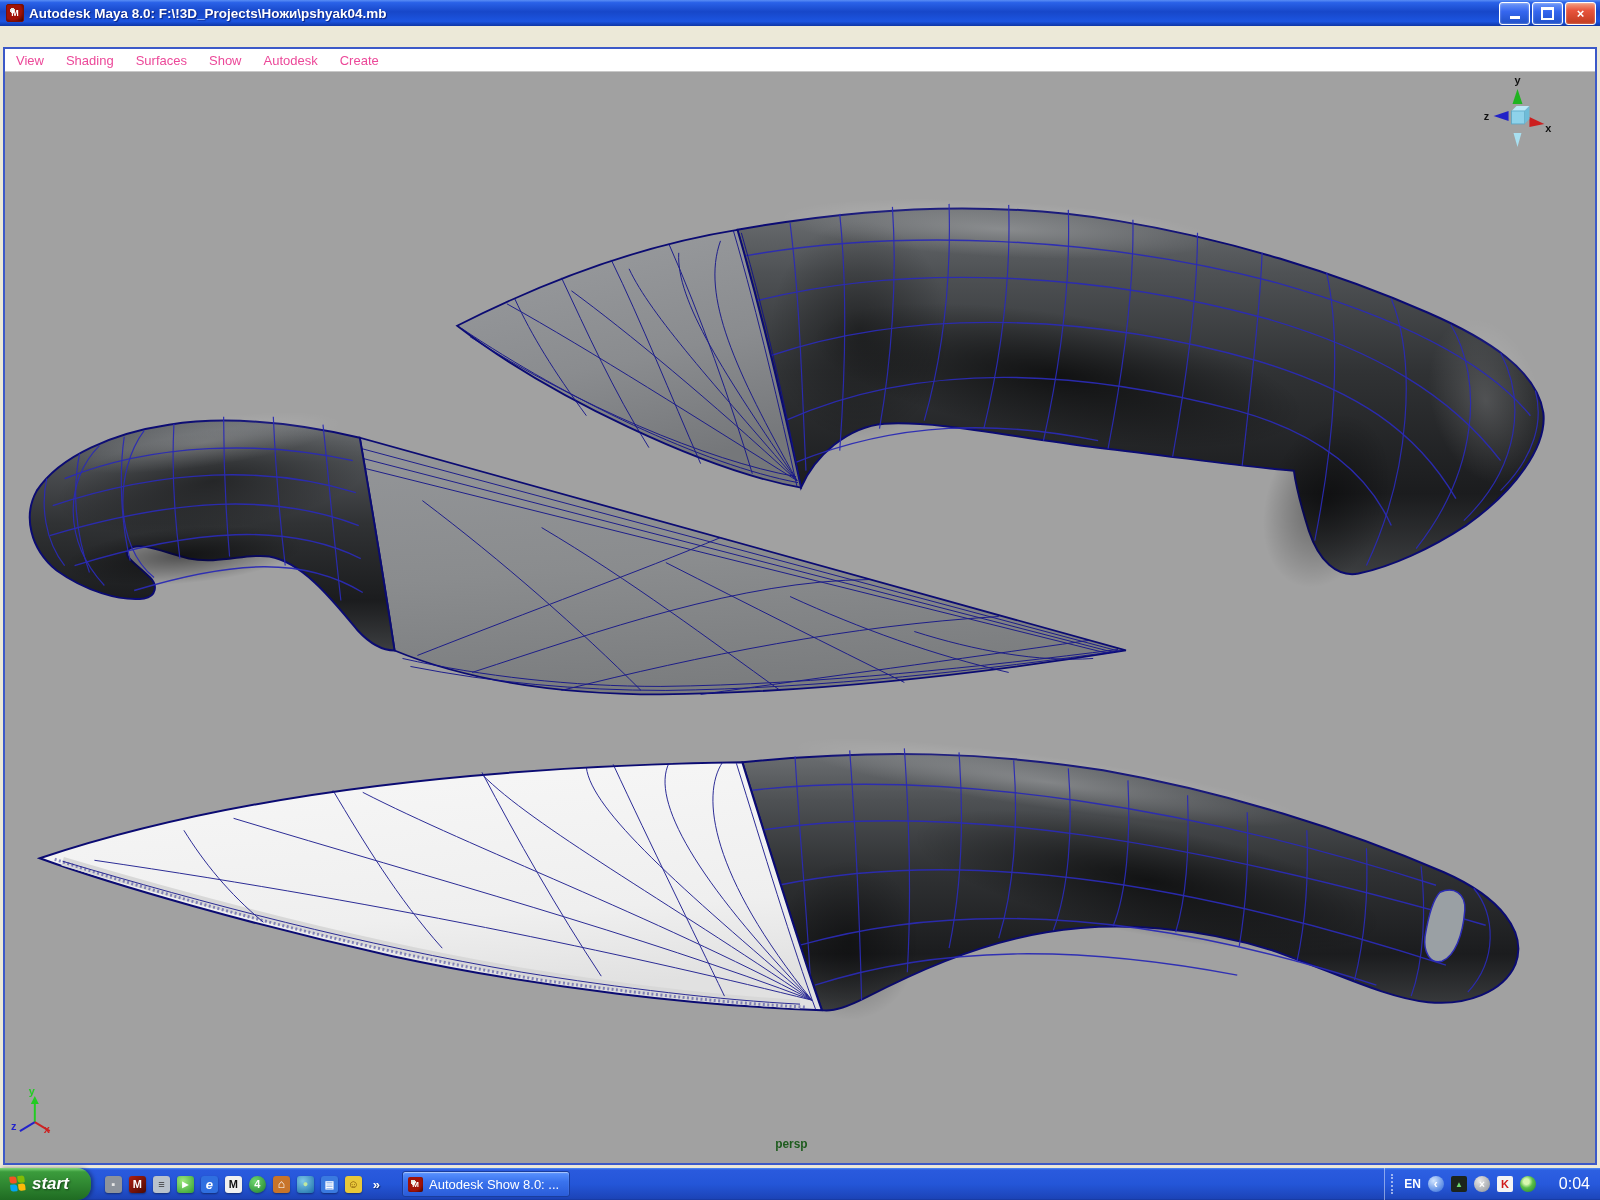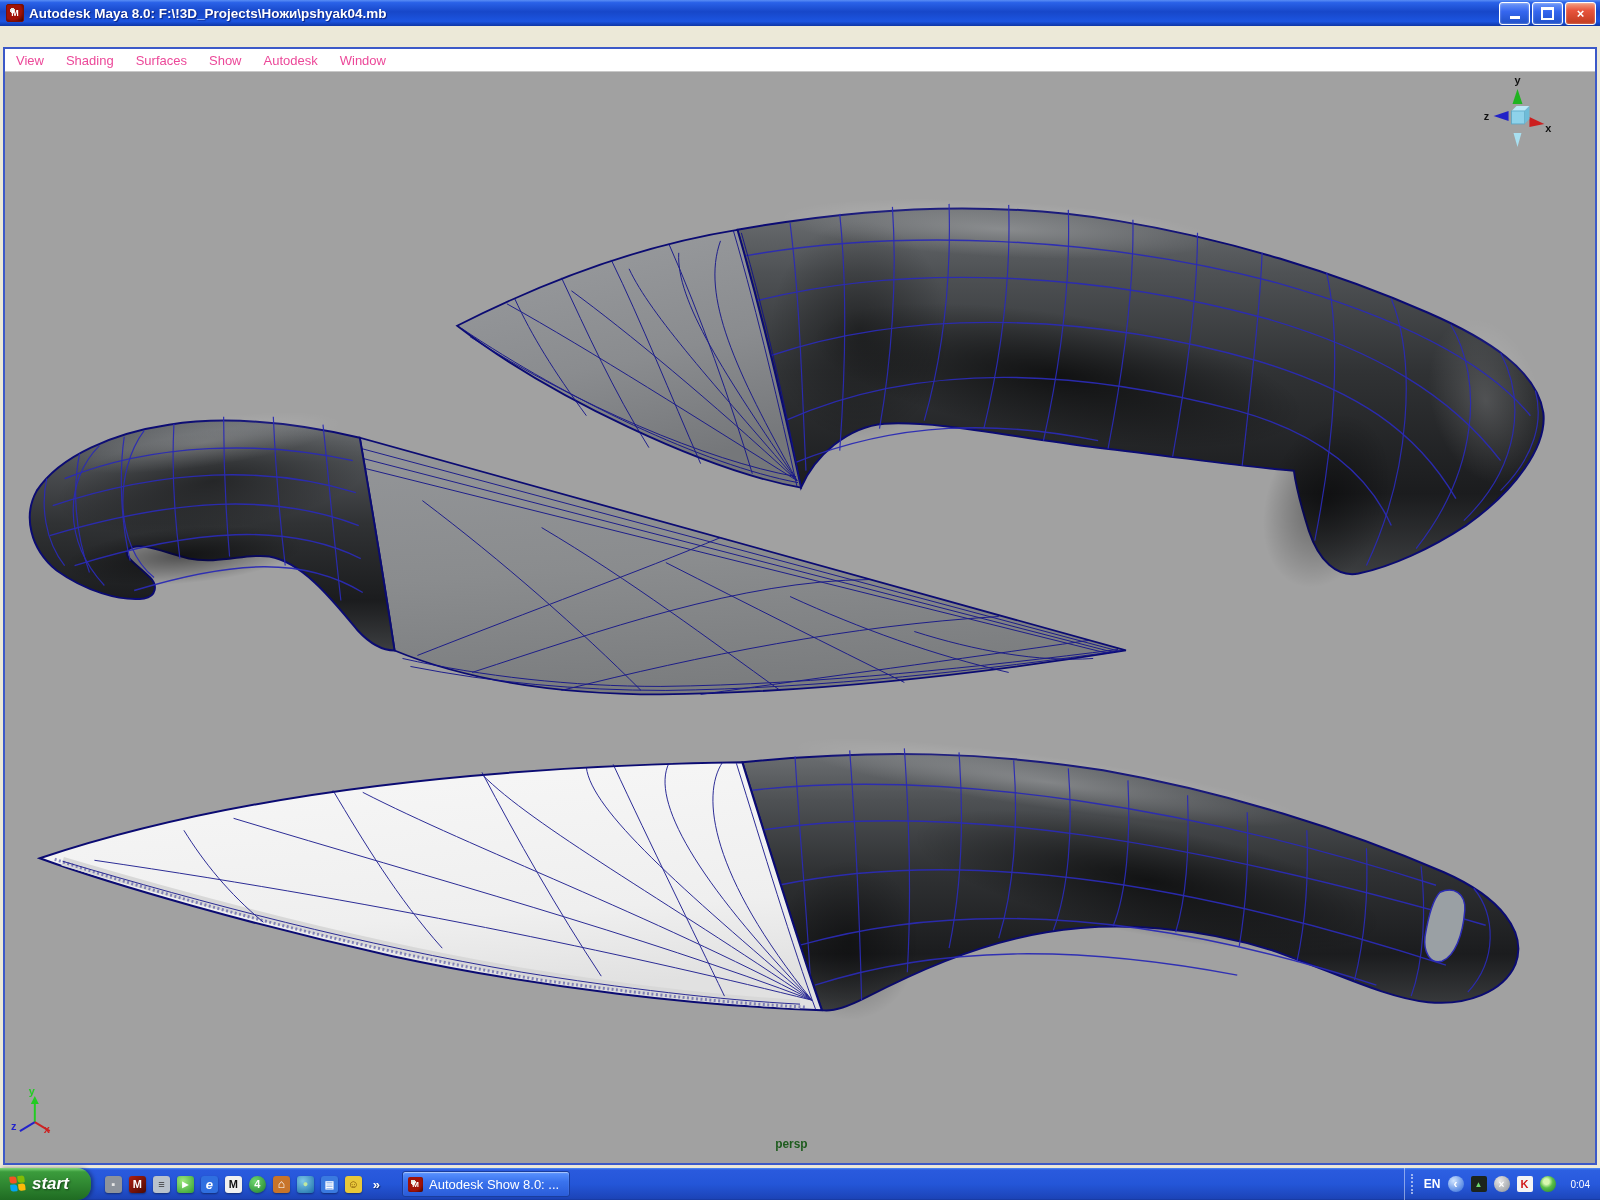--- a/index.html
+++ b/index.html
@@ -93,21 +93,21 @@
   .grip{width:4px;height:20px;border-left:2px dotted rgba(255,255,255,.55);}
   .tray .lang{font-size:12px;font-weight:bold;}
   .tray-ico{width:16px;height:16px;border-radius:2px;display:flex;align-items:center;justify-content:center;
     font-size:10px;font-weight:bold;}
   .tray-ico.chev{border-radius:50%;background:radial-gradient(circle at 35% 30%,#cfe4ff,#2a66d8);
     color:#fff;font-size:12px;}
   .tray-ico.darkapp{background:#1c241c;color:#6fd86f;font-size:8px;}
   .tray-ico.mute{border-radius:50%;background:radial-gradient(circle at 35% 30%,#e8e8e8,#8a8f96);color:#fff;}
   .tray-ico.kav{background:#f4f4f4;color:#d01818;font-size:11px;}
   .tray-ico.disc{border-radius:50%;background:radial-gradient(circle at 40% 35%,#d8f8b0 0 20%,#5abf4a 45%,#1e7a2a 100%);}
-  .tray .clock{font-size:10px;margin-left:8px;}
+  .tray .clock{font-size:16px;margin-left:16px;}
 </style>
 </head>
 <body>
 
 <div id="screen">
 
   <div class="titlebar">
     <span class="app-ico">M</span>
     <span class="ttl">Autodesk Maya 8.0: F:\!3D_Projects\Ножи\pshyak04.mb</span>
     <div class="winbtns">
@@ -123,21 +123,21 @@
 
 
   <div class="workarea">
     <div class="panel">
       <div class="panel-menubar">
         <span class="mi">View</span>
         <span class="mi">Shading</span>
         <span class="mi">Surfaces</span>
         <span class="mi">Show</span>
         <span class="mi">Autodesk</span>
-        <span class="mi">Window</span>
+        <span class="mi">Create</span>
       </div>
       <div class="viewport">
         <svg class="scene" viewBox="0 71 1600 1092" preserveAspectRatio="none">
           <defs>
             <linearGradient id="hGrad" x1="0" y1="0" x2="0" y2="1">
               <stop offset="0" stop-color="#6b6e71"></stop>
                 <stop offset="0.18" stop-color="#4e5154"></stop>
               <stop offset="0.45" stop-color="#303234"></stop>
                 <stop offset="0.78" stop-color="#1b1c1e"></stop>
               <stop offset="1" stop-color="#3c3e40"></stop>

